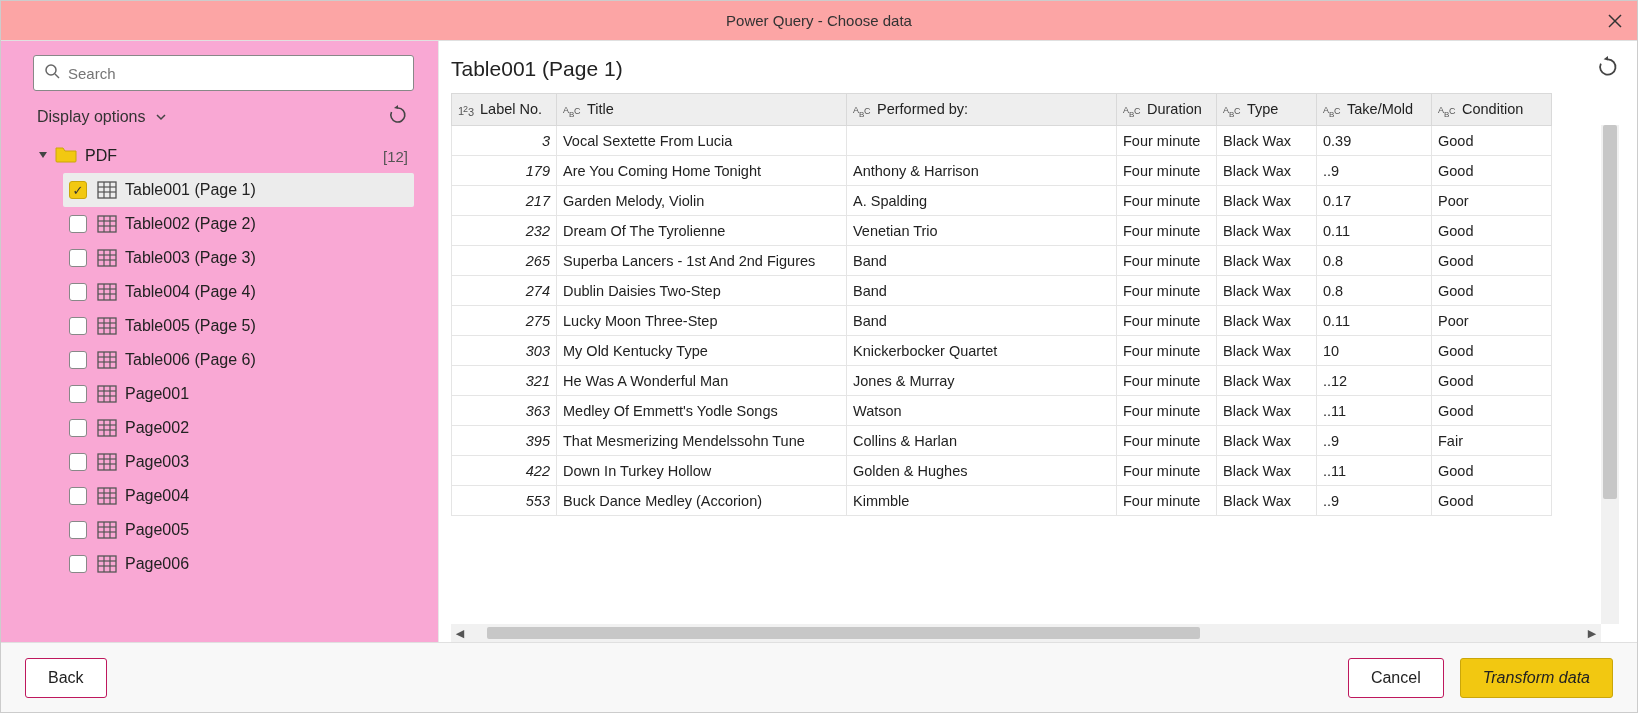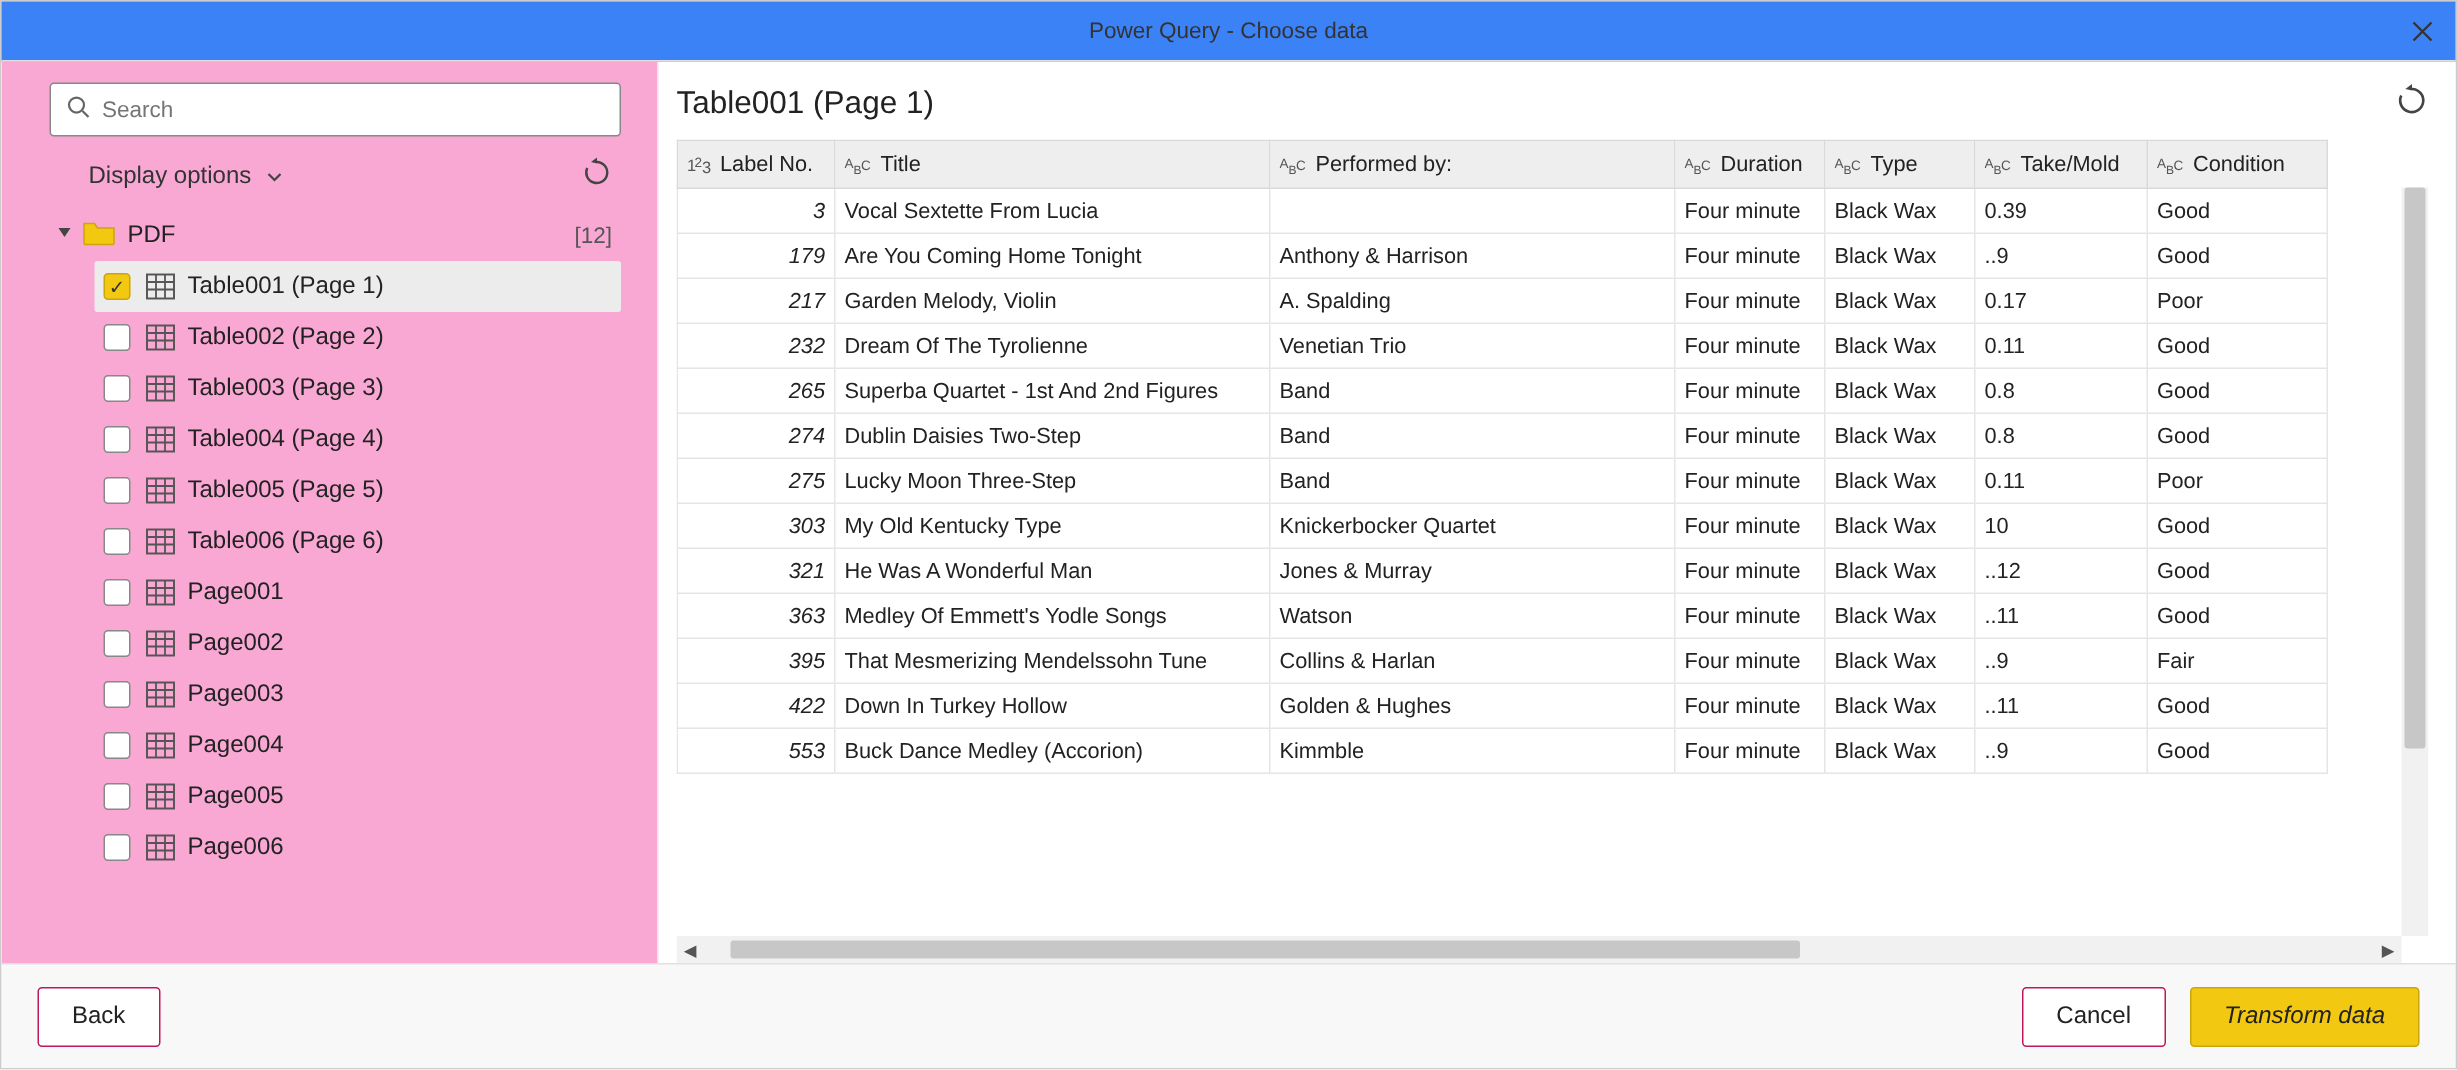--- a/index.html
+++ b/index.html
@@ -1,26 +1,26 @@
 <!DOCTYPE html>
 <html><head>
 <meta charset="utf-8">
 <style>
   * { box-sizing: border-box; font-family: "Segoe UI", Arial, sans-serif; }
   body { margin: 0; background: #fff; }
   .window { width: 1638px; height: 713px; border: 1px solid #ccc; display: flex; flex-direction: column; background: #f8f8f8; }
-  .titlebar { height: 40px; background: #3b82f6; border-bottom: 1px solid #e0e0e0; display: flex; align-items: center; justify-content: center; position: relative; }
+  .titlebar { height: 40px; background: #fca5a5; border-bottom: 1px solid #e0e0e0; display: flex; align-items: center; justify-content: center; position: relative; }
   .titlebar-title { font-size: 15px; color: #333; }
   .titlebar-close { position: absolute; right: 10px; top: 8px; width: 24px; height: 24px; display: flex; align-items: center; justify-content: center; cursor: pointer; font-size: 18px; color: #333; }
   .body { flex: 1; display: flex; overflow: hidden; background: #fff; }
   .sidebar { width: 438px; padding: 14px 24px 14px 32px; border-right: 1px solid #e8e8e8; display: flex; flex-direction: column; background: #f9a8d4; }
   .search-box { display: flex; align-items: center; border: 1px solid #888; border-radius: 3px; height: 36px; padding: 0 10px; background:#fff;}
   .search-box svg { flex: none; margin-right: 6px; }
   .search-input { border: none; outline: none; font-size: 15px; color: #666; flex: 1; background: transparent; }
-  .display-row { display: flex; align-items: center; margin: 14px 0 8px 26px; }
+  .display-row { display: flex; align-items: center; margin: 14px 0 8px 4px; }
   .display-label { font-size: 16px; color: #333; margin-right: 8px; }
   .chevron-down { display:inline-flex; }
   .reload-side { margin-left: auto; margin-right: 6px; cursor:pointer;}
   .tree { margin-top: 2px; }
   .tree-root { display: flex; align-items: center; height: 34px; padding-left: 4px;}
   .tree-root .caret { width: 14px; margin-right:4px;}
   .tree-root .folder { margin-right: 8px; }
   .tree-root-label { font-size: 16px; color: #222; flex:1;}
   .tree-count { font-size: 15px; color: #555; margin-right:6px;}
   .tree-children { margin-left: 30px; }
@@ -377,21 +377,21 @@
                 <td class="col-num">232</td>
                 <td>Dream Of The Tyrolienne</td>
                 <td>Venetian Trio</td>
                 <td>Four minute</td>
                 <td>Black Wax</td>
                 <td>0.11</td>
                 <td>Good</td>
               </tr>
               <tr>
                 <td class="col-num">265</td>
-                <td>Superba Quartet - 1st And 2nd Figures</td>
+                <td>Superba Lancers - 1st And 2nd Figures</td>
                 <td>Band</td>
                 <td>Four minute</td>
                 <td>Black Wax</td>
                 <td>0.8</td>
                 <td>Good</td>
               </tr>
               <tr>
                 <td class="col-num">274</td>
                 <td>Dublin Daisies Two-Step</td>
                 <td>Band</td>

